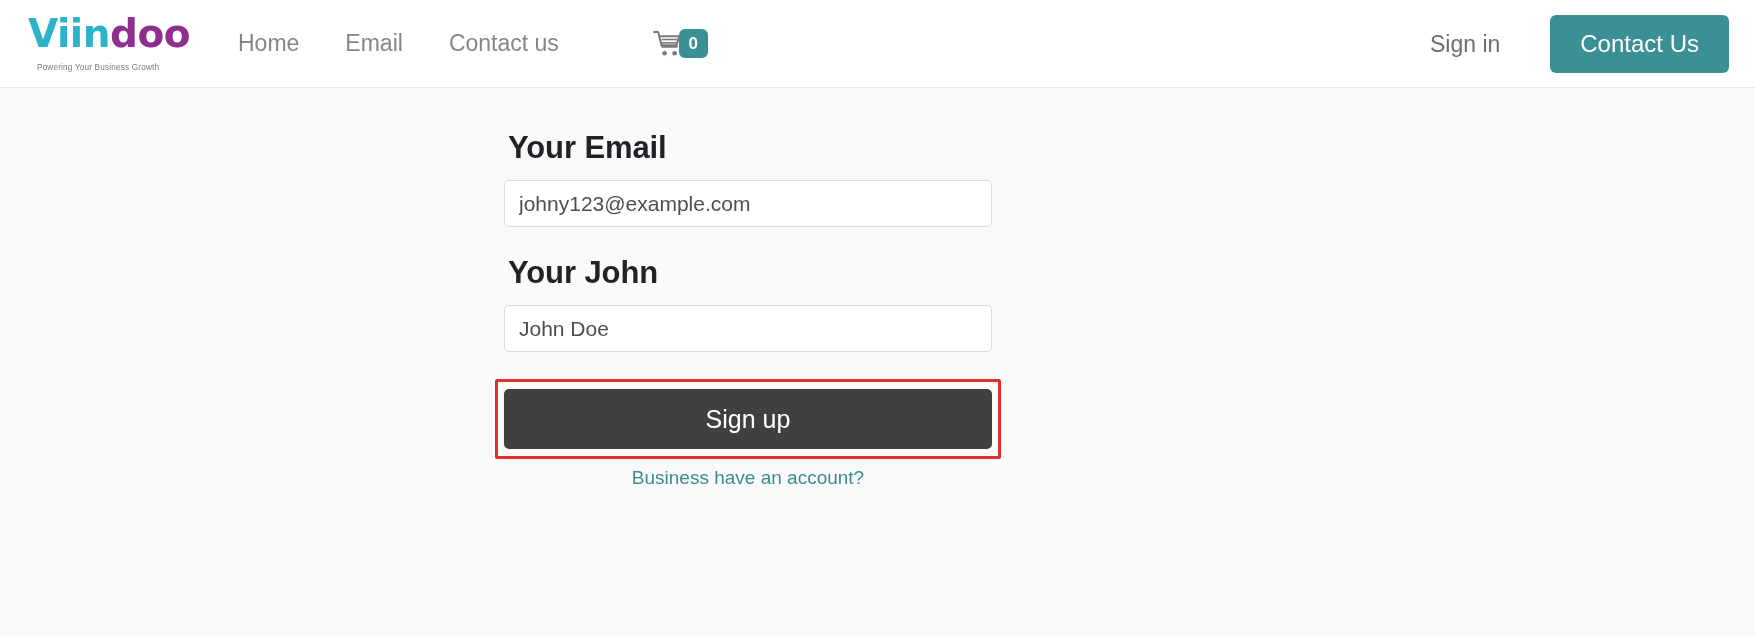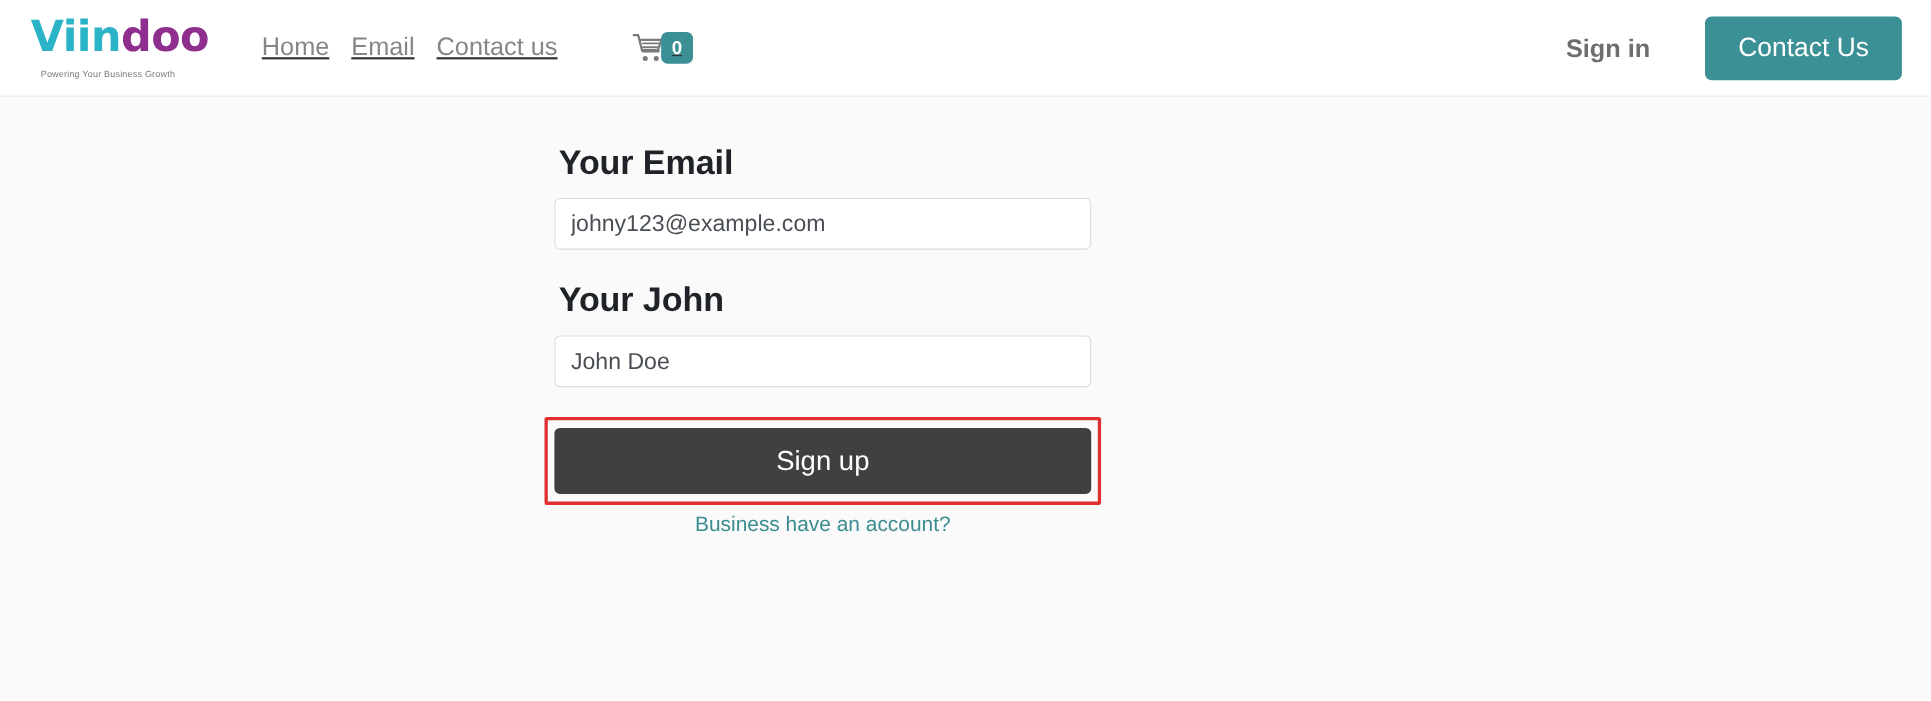--- a/index.html
+++ b/index.html
@@ -48,23 +48,22 @@
     color: #7a7a7a;
     letter-spacing: 0.18px;
     margin-top: 10px;
     margin-left: 9px;
     white-space: nowrap;
     font-family: "Liberation Sans", sans-serif;
   }
 
   .nav {
     display: flex;
-    align-items: flex-start;
-    gap: 20px;
-    text-decoration: underline;
+    align-items: center;
+    gap: 46px;
   }
   .nav-link {
     font-size: 23px;
     color: #868686;
     text-decoration: none;
     font-weight: 400;
     white-space: nowrap;
   }
 
   .cart-wrap {
@@ -98,21 +97,21 @@
     position: absolute;
     right: 26px;
     top: 0;
     height: 88px;
     display: flex;
     align-items: center;
     gap: 50px;
   }
   .signin-link {
     font-size: 23px;
-    font-weight: bold;
+    font-weight: normal;
     color: #6e6e6e;
     text-decoration: none;
     white-space: nowrap;
   }
   .contact-btn {
     background: #3b9095;
     color: #ffffff;
     font-size: 24px;
     border: none;
     border-radius: 6px;

